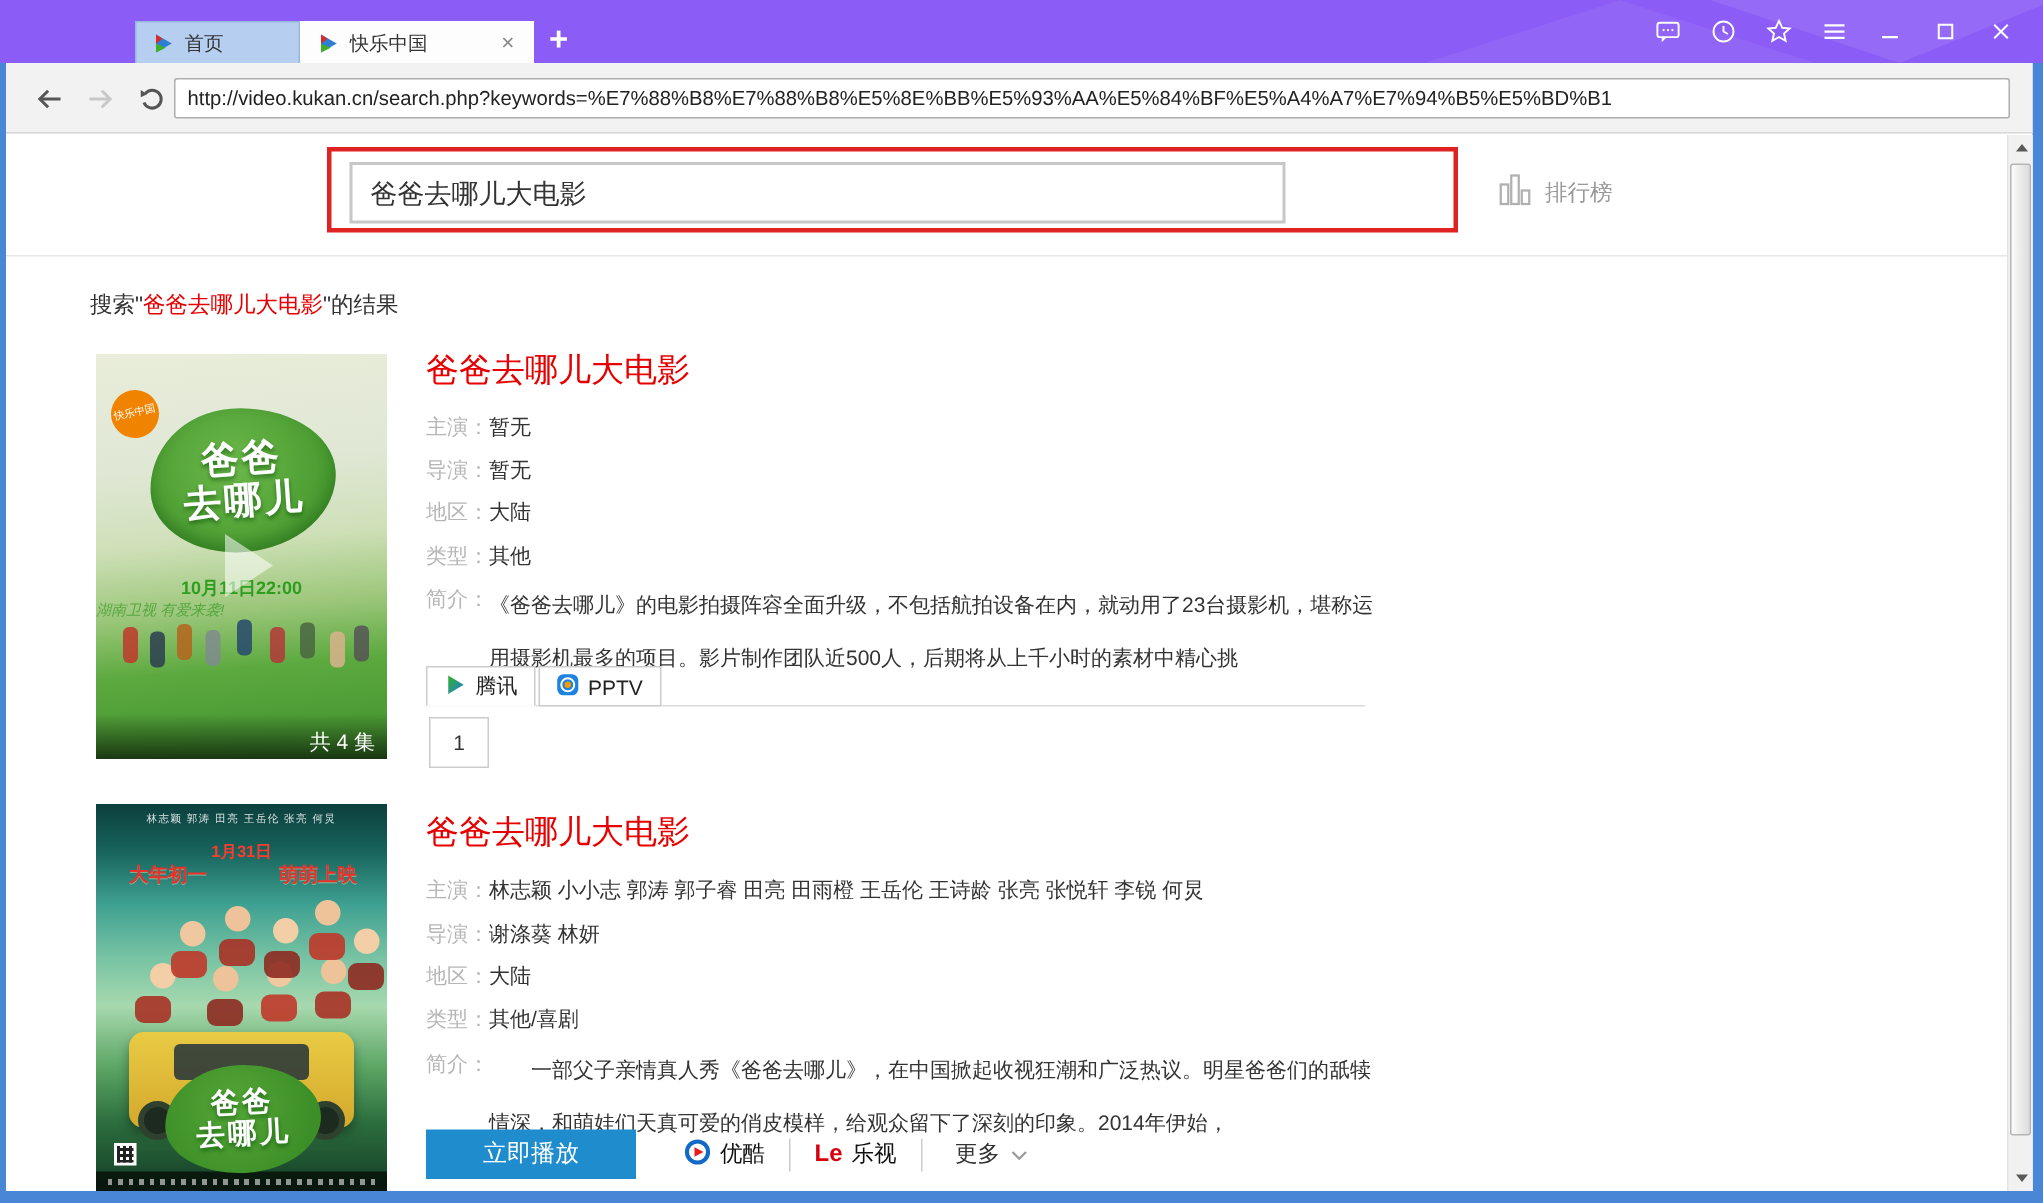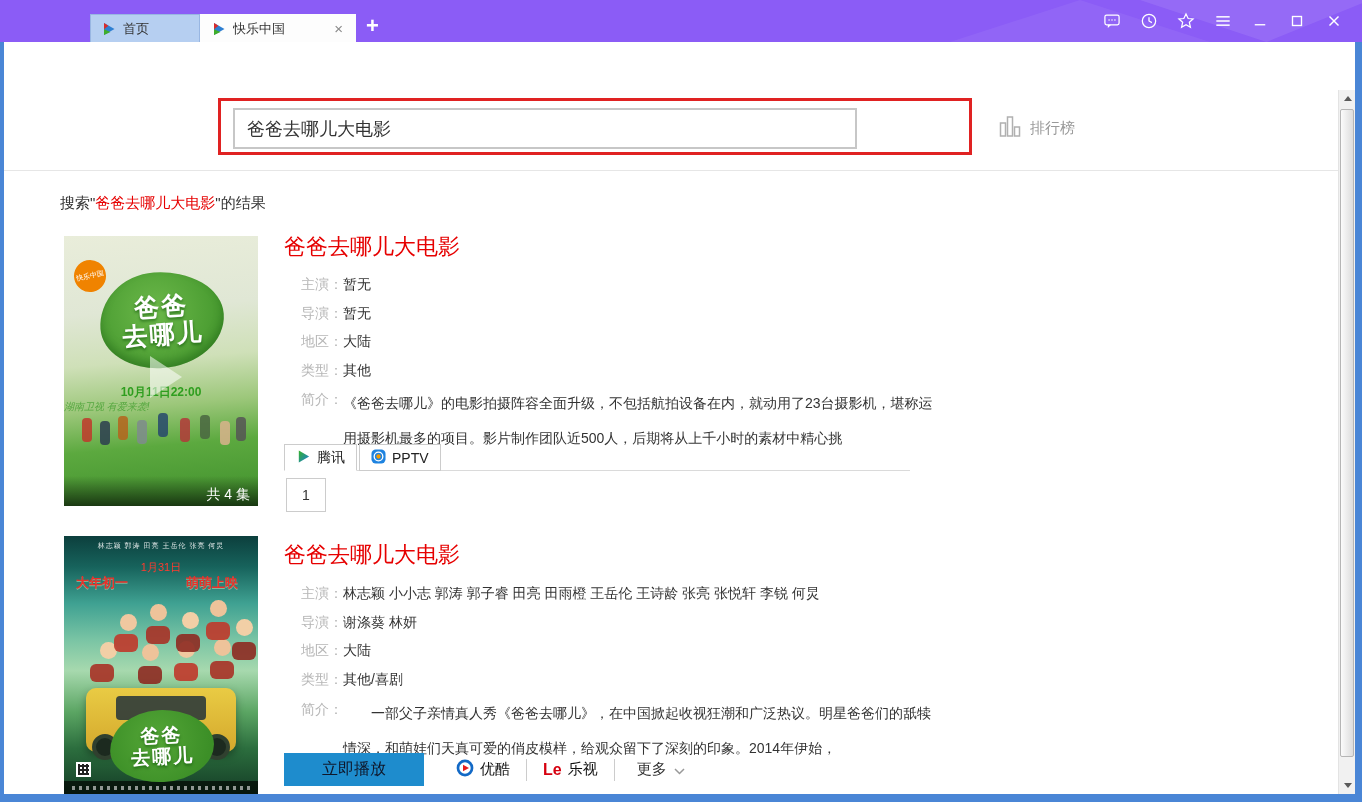--- a/index.html
+++ b/index.html
@@ -49,39 +49,39 @@
 
   
   .results { position:absolute; left:0; top:82px; right:17px; bottom:0; overflow:hidden; }
   .res-header { position:absolute; left:56px; top:22px; font-size:15px; color:#333; }
   .res-header .kw { color:#e60000; }
 
   .rtitle { position:absolute; left:280px; font-size:22px; color:#e60000; white-space:nowrap; }
   .t1 { top:60px; } .t2 { top:368px; }
 
   .frow { position:absolute; left:280px; display:flex; font-size:14px; line-height:19px; }
-  .frow .lab { color:#b6b6b6; flex:none;margin-left:17px; }
+  .frow .lab { color:#b6b6b6; flex:none; }
   .frow .val { color:#333; }
   .frow.intro .val { width:592px; line-height:35px; }
   .frow.intro { line-height:27px; }
   .r1f0{top:103px} .r1f1{top:132px} .r1f2{top:160px} .r1f3{top:189px} .r1f4{top:214px}
   .r2f0{top:412px} .r2f1{top:441px} .r2f2{top:469px} .r2f3{top:498px} .r2f4{top:524px}
 
   
   .src-tabs { position:absolute; left:280px; top:272px; width:626px; height:27px; border-bottom:1px solid #dadada; display:flex; align-items:flex-end; }
   .src-tab { height:27px; background:#fff; border:1px solid #ccc; display:flex; align-items:center; gap:6px;
     padding:0 11px; font-size:14px; color:#222; margin-bottom:-1px; }
   .src-tab.active { border-bottom:1px solid #fff; }
   .src-tab + .src-tab { margin-left:2px; }
   .page-box { position:absolute; left:282px; top:306px; width:40px; height:34px; border:1px solid #ccc;
     text-align:center; line-height:32px; font-size:14px; color:#333; background:#fff; }
 
   
   .actions { position:absolute; left:280px; top:581px; height:33px; display:flex; align-items:center; }
-  .play-btn { width:140px; height:33px; background:#1e8ccd; color:#0f172a; border:none; font-size:16px;
+  .play-btn { width:140px; height:33px; background:#1e8ccd; color:#ffffff; border:none; font-size:16px;
     font-family:"Liberation Sans","DejaVu Sans",sans-serif; }
   .src-item { display:flex; align-items:center; gap:6px; font-size:15px; color:#111; }
   .yk { margin-left:32px; }
   .vsep { width:1px; height:22px; background:#ccc; margin:0 16px; }
   .le-logo { color:#d6000f; font-weight:bold; font-size:16px; }
   .more { display:flex; align-items:center; gap:7px; font-size:15px; color:#333; margin-left:6px; }
 
   
   .poster { position:absolute; left:60px; width:194px; overflow:hidden; }
   .poster1 { top:64px; height:270px; }
@@ -99,22 +99,22 @@
   .p-play { position:absolute; left:86px; top:120px; width:0; height:0;
     border-left:32px solid rgba(255,255,255,.55); border-top:21px solid transparent; border-bottom:21px solid transparent; }
   .p1-crowd { position:absolute; left:18px; top:182px; width:10px; height:24px; border-radius:4px; background:#c0392b;
     box-shadow:18px 3px 0 #2c3e50, 36px -2px 0 #b5651d, 55px 2px 0 #7f8c8d, 76px -5px 0 #27496d,
       98px 0 0 #b33939, 118px -3px 0 #4a6741, 138px 3px 0 #d9b38c, 154px -1px 0 #555; opacity:.85; }
   .p1-bar { position:absolute; left:0; right:0; bottom:0; height:30px; background:linear-gradient(180deg,transparent,rgba(0,0,0,.62));
     color:#fff; font-size:14px; text-align:right; padding:10px 8px 0 0; }
 
   .p2-bg { background:linear-gradient(180deg,#0c3f3d 0%,#17635c 12%,#3fa192 26%,#79c4a4 40%,#a7d9ae 52%,#5ba563 68%,#2c6e3e 82%,#143c26 100%); }
   .p2-credits { position:absolute; left:0; right:0; top:5px; text-align:center; color:rgba(255,255,255,.85); font-size:7px; letter-spacing:1px; }
-  .p2-date { position:absolute; left:0; right:0; top:24px; text-align:center; color:#ff3b2f; font-weight:normal; font-size:11px; }
-  .p2-rel-l { position:absolute; left:12px; top:38px; color:#e8312a; font-weight:bold; font-size:13px; text-shadow:0 1px 0 rgba(255,255,200,.4); }
+  .p2-date { position:absolute; left:0; right:0; top:24px; text-align:center; color:#ff3b2f; font-weight:bold; font-size:11px; }
+  .p2-rel-l { position:absolute; left:22px; top:38px; color:#e8312a; font-weight:bold; font-size:13px; text-shadow:0 1px 0 rgba(255,255,200,.4); }
   .p2-rel-r { position:absolute; right:20px; top:38px; color:#e8312a; font-weight:bold; font-size:13px; text-shadow:0 1px 0 rgba(255,255,200,.4); }
   .p2-heads { position:absolute; left:56px; top:78px; width:17px; height:17px; border-radius:50%; background:#f0c8a0;
     box-shadow:30px -10px 0 #eec39a, 62px -2px 0 #f2cfa6, 90px -14px 0 #eec39a,
       -20px 28px 0 #f2cfa6, 22px 30px 0 #eec39a, 58px 27px 0 #f0c8a0, 94px 25px 0 #eec39a, 116px 5px 0 #f2cfa6; }
   .p2-bodies { position:absolute; left:50px; top:98px; width:24px; height:18px; border-radius:6px; background:#c0392b;
     box-shadow:32px -8px 0 #a93226, 62px 0 0 #8e2b22, 92px -12px 0 #c0392b,
       -24px 30px 0 #a93226, 24px 32px 0 #8e2b22, 60px 29px 0 #c0392b, 96px 27px 0 #a93226, 118px 8px 0 #8e2b22; opacity:.9; }
   .p2-jeep { position:absolute; left:22px; top:152px; width:150px; height:64px; border-radius:10px;
     background:linear-gradient(180deg,#e9cb44,#d4a82c); box-shadow:0 4px 8px rgba(0,0,0,.35); }
   .p2-shield { position:absolute; left:30px; top:8px; width:90px; height:24px; border-radius:4px; background:#23333a; opacity:.85; }
@@ -216,20 +216,41 @@
         <svg width="18" height="18" viewBox="0 0 24 24" stroke="#fff" stroke-width="1.8">
             <line x1="6" y1="6" x2="18" y2="18"></line>
             <line x1="18" y1="6" x2="6" y2="18"></line>
           </svg>
       </span>
     </div>
   </div>
 
   <div class="body-area">
 
+    <div class="toolbar">
+      <span class="nav-btn nav-back">
+        <svg width="22" height="22" viewBox="0 0 24 24" stroke="#555" stroke-width="2.2" fill="none">
+            <line x1="6" y1="12" x2="20" y2="12"></line>
+            <polyline points="11,6 5,12 11,18"></polyline>
+          </svg>
+      </span>
+      <span class="nav-btn nav-fwd">
+        <svg width="22" height="22" viewBox="0 0 24 24" stroke="#c7c7c7" stroke-width="2.2" fill="none">
+            <line x1="4" y1="12" x2="18" y2="12"></line>
+            <polyline points="13,6 19,12 13,18"></polyline>
+          </svg>
+      </span>
+      <span class="nav-btn nav-refresh">
+        <svg width="22" height="22" viewBox="0 0 24 24" fill="none" stroke="#555" stroke-width="2.2">
+            <path d="M6.5 14.5a6.5 6.5 0 1 0 1-6.5"></path>
+            <polygon points="4.2,5.5 8.8,8.6 4.2,10.8" fill="#555" stroke="none"></polygon>
+          </svg>
+      </span>
+      <input class="url-input" type="text" value="http://video.kukan.cn/search.php?keywords=%E7%88%B8%E7%88%B8%E5%8E%BB%E5%93%AA%E5%84%BF%E5%A4%A7%E7%94%B5%E5%BD%B1" style="">
+    </div>
 
     <div class="page">
 
       <div class="search-section">
         <div class="annotation-box"></div>
         <input class="search-input" type="text" value="爸爸去哪儿大电影" style="">
         <div class="rank">
           <span>
             <svg width="22" height="24" viewBox="0 0 22 24" fill="none" stroke="#b0b0b0" stroke-width="1.5">
                 <rect x="1.5" y="9" width="5" height="13"></rect>

